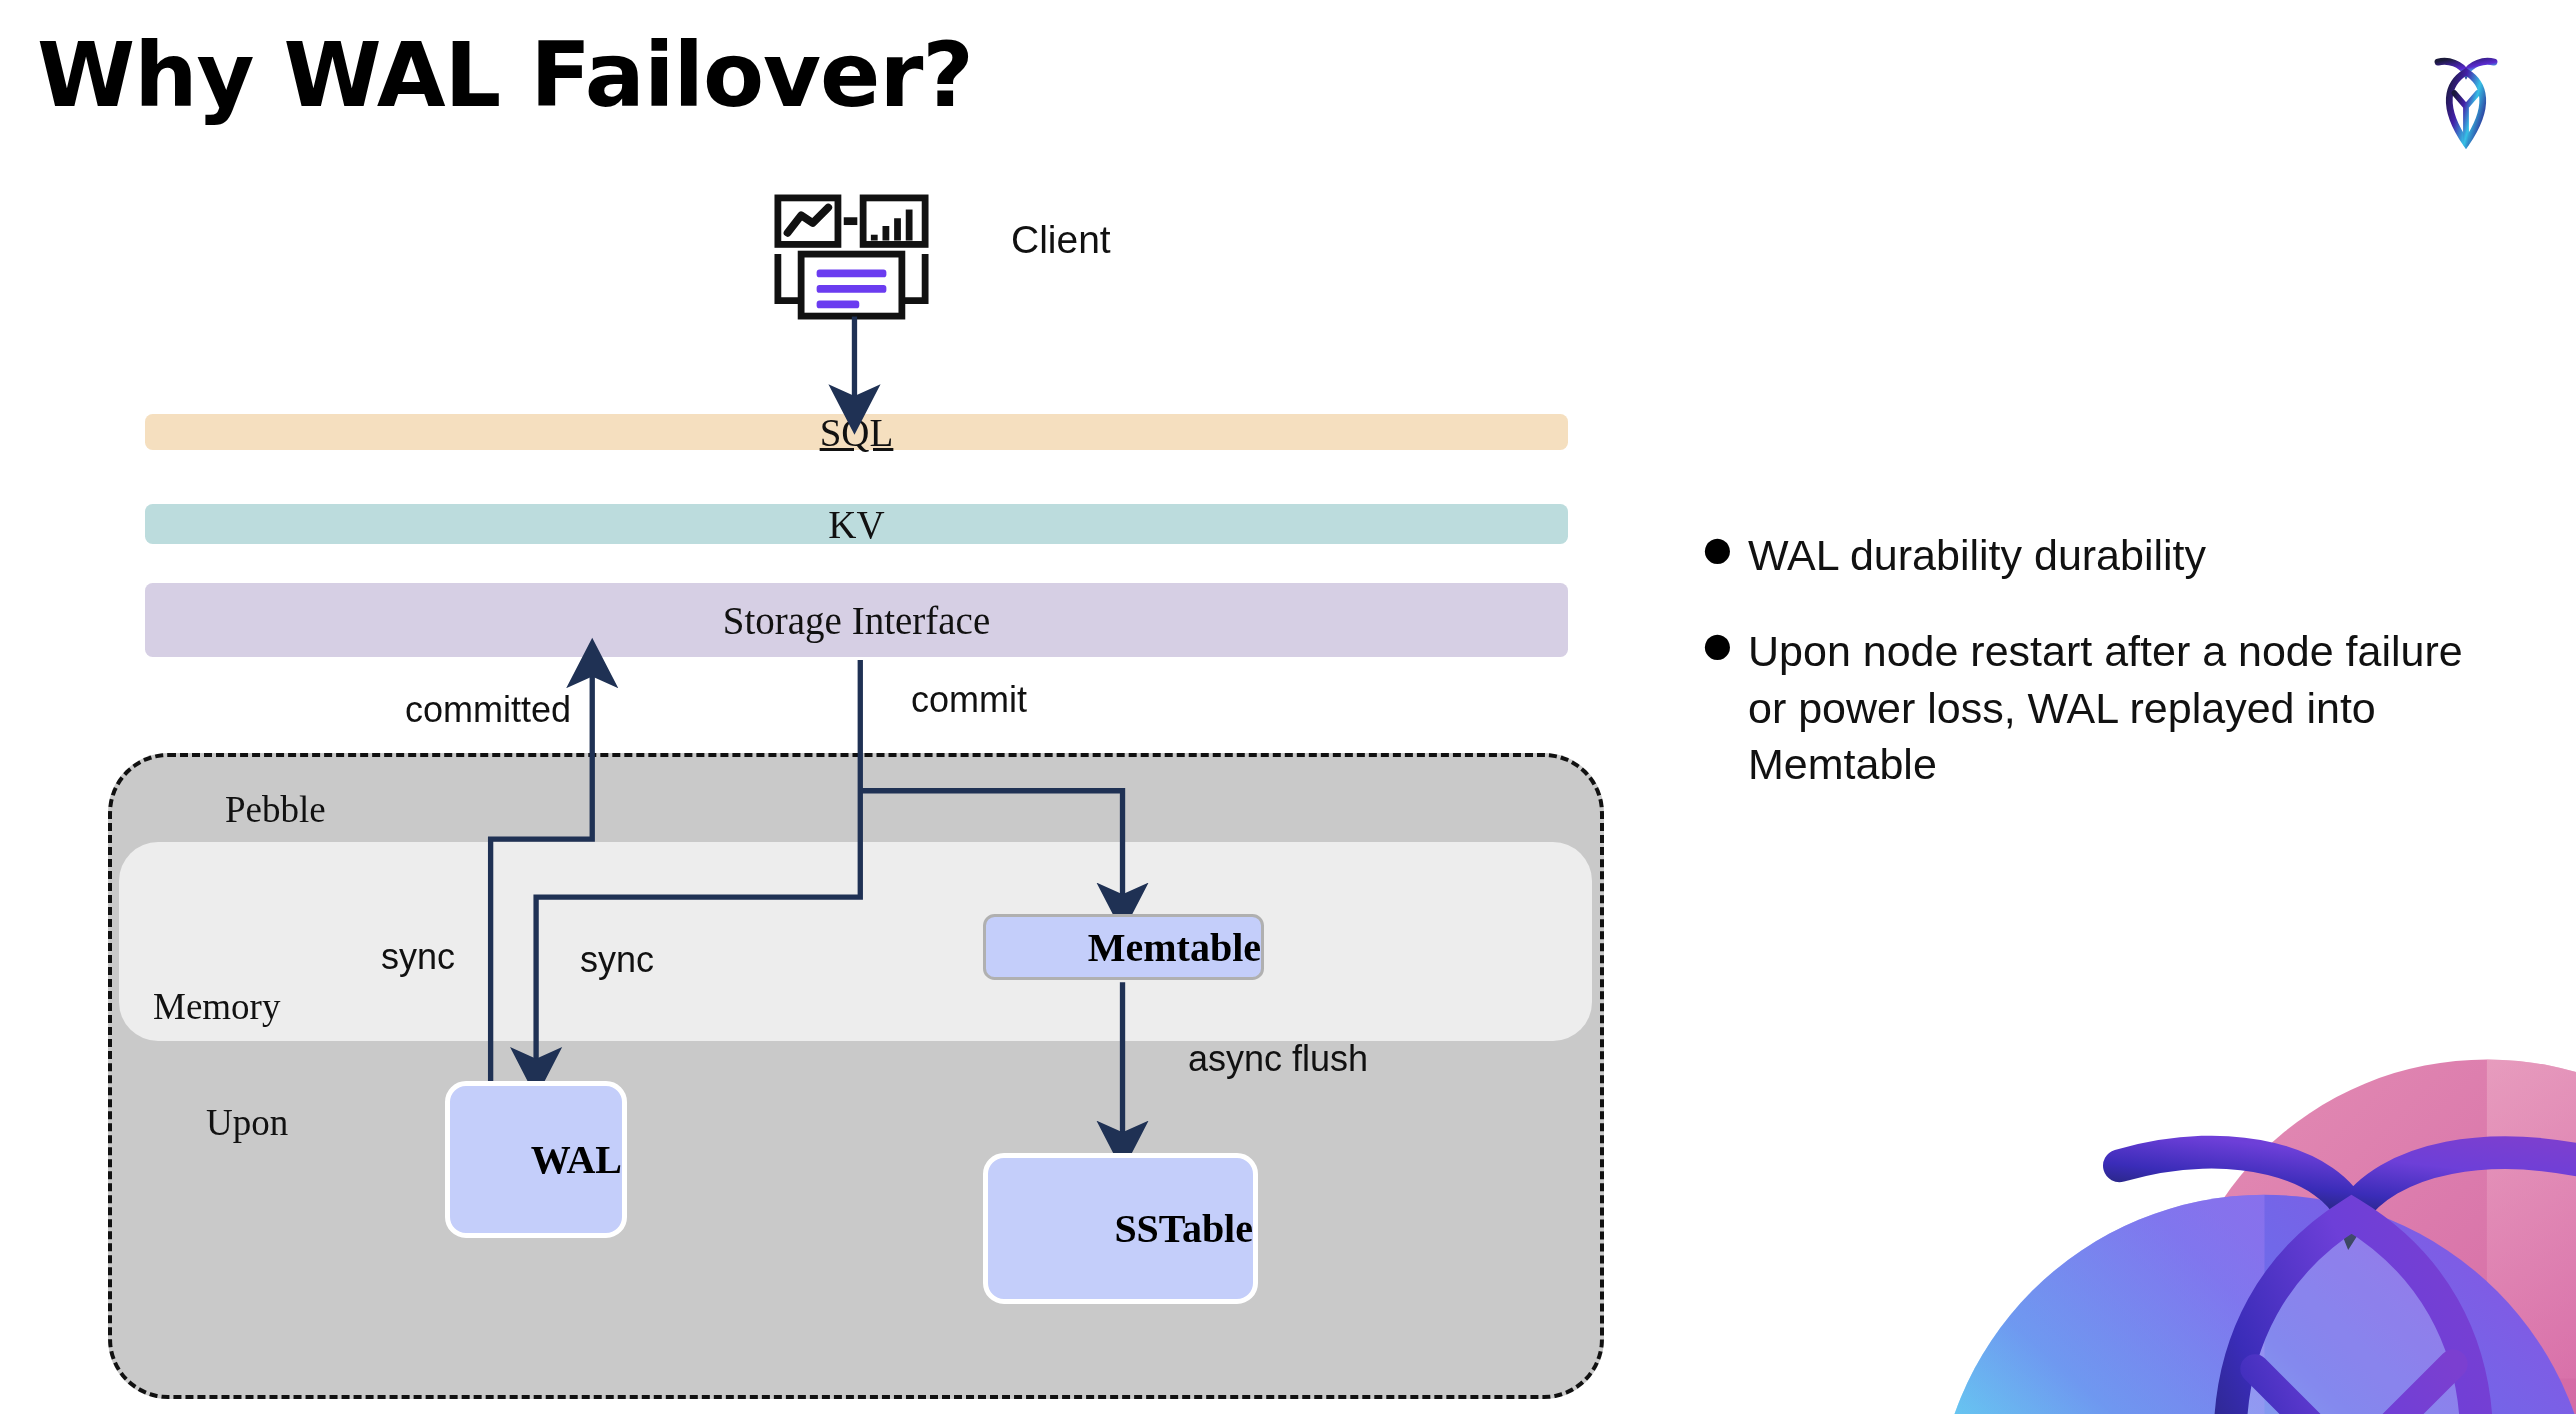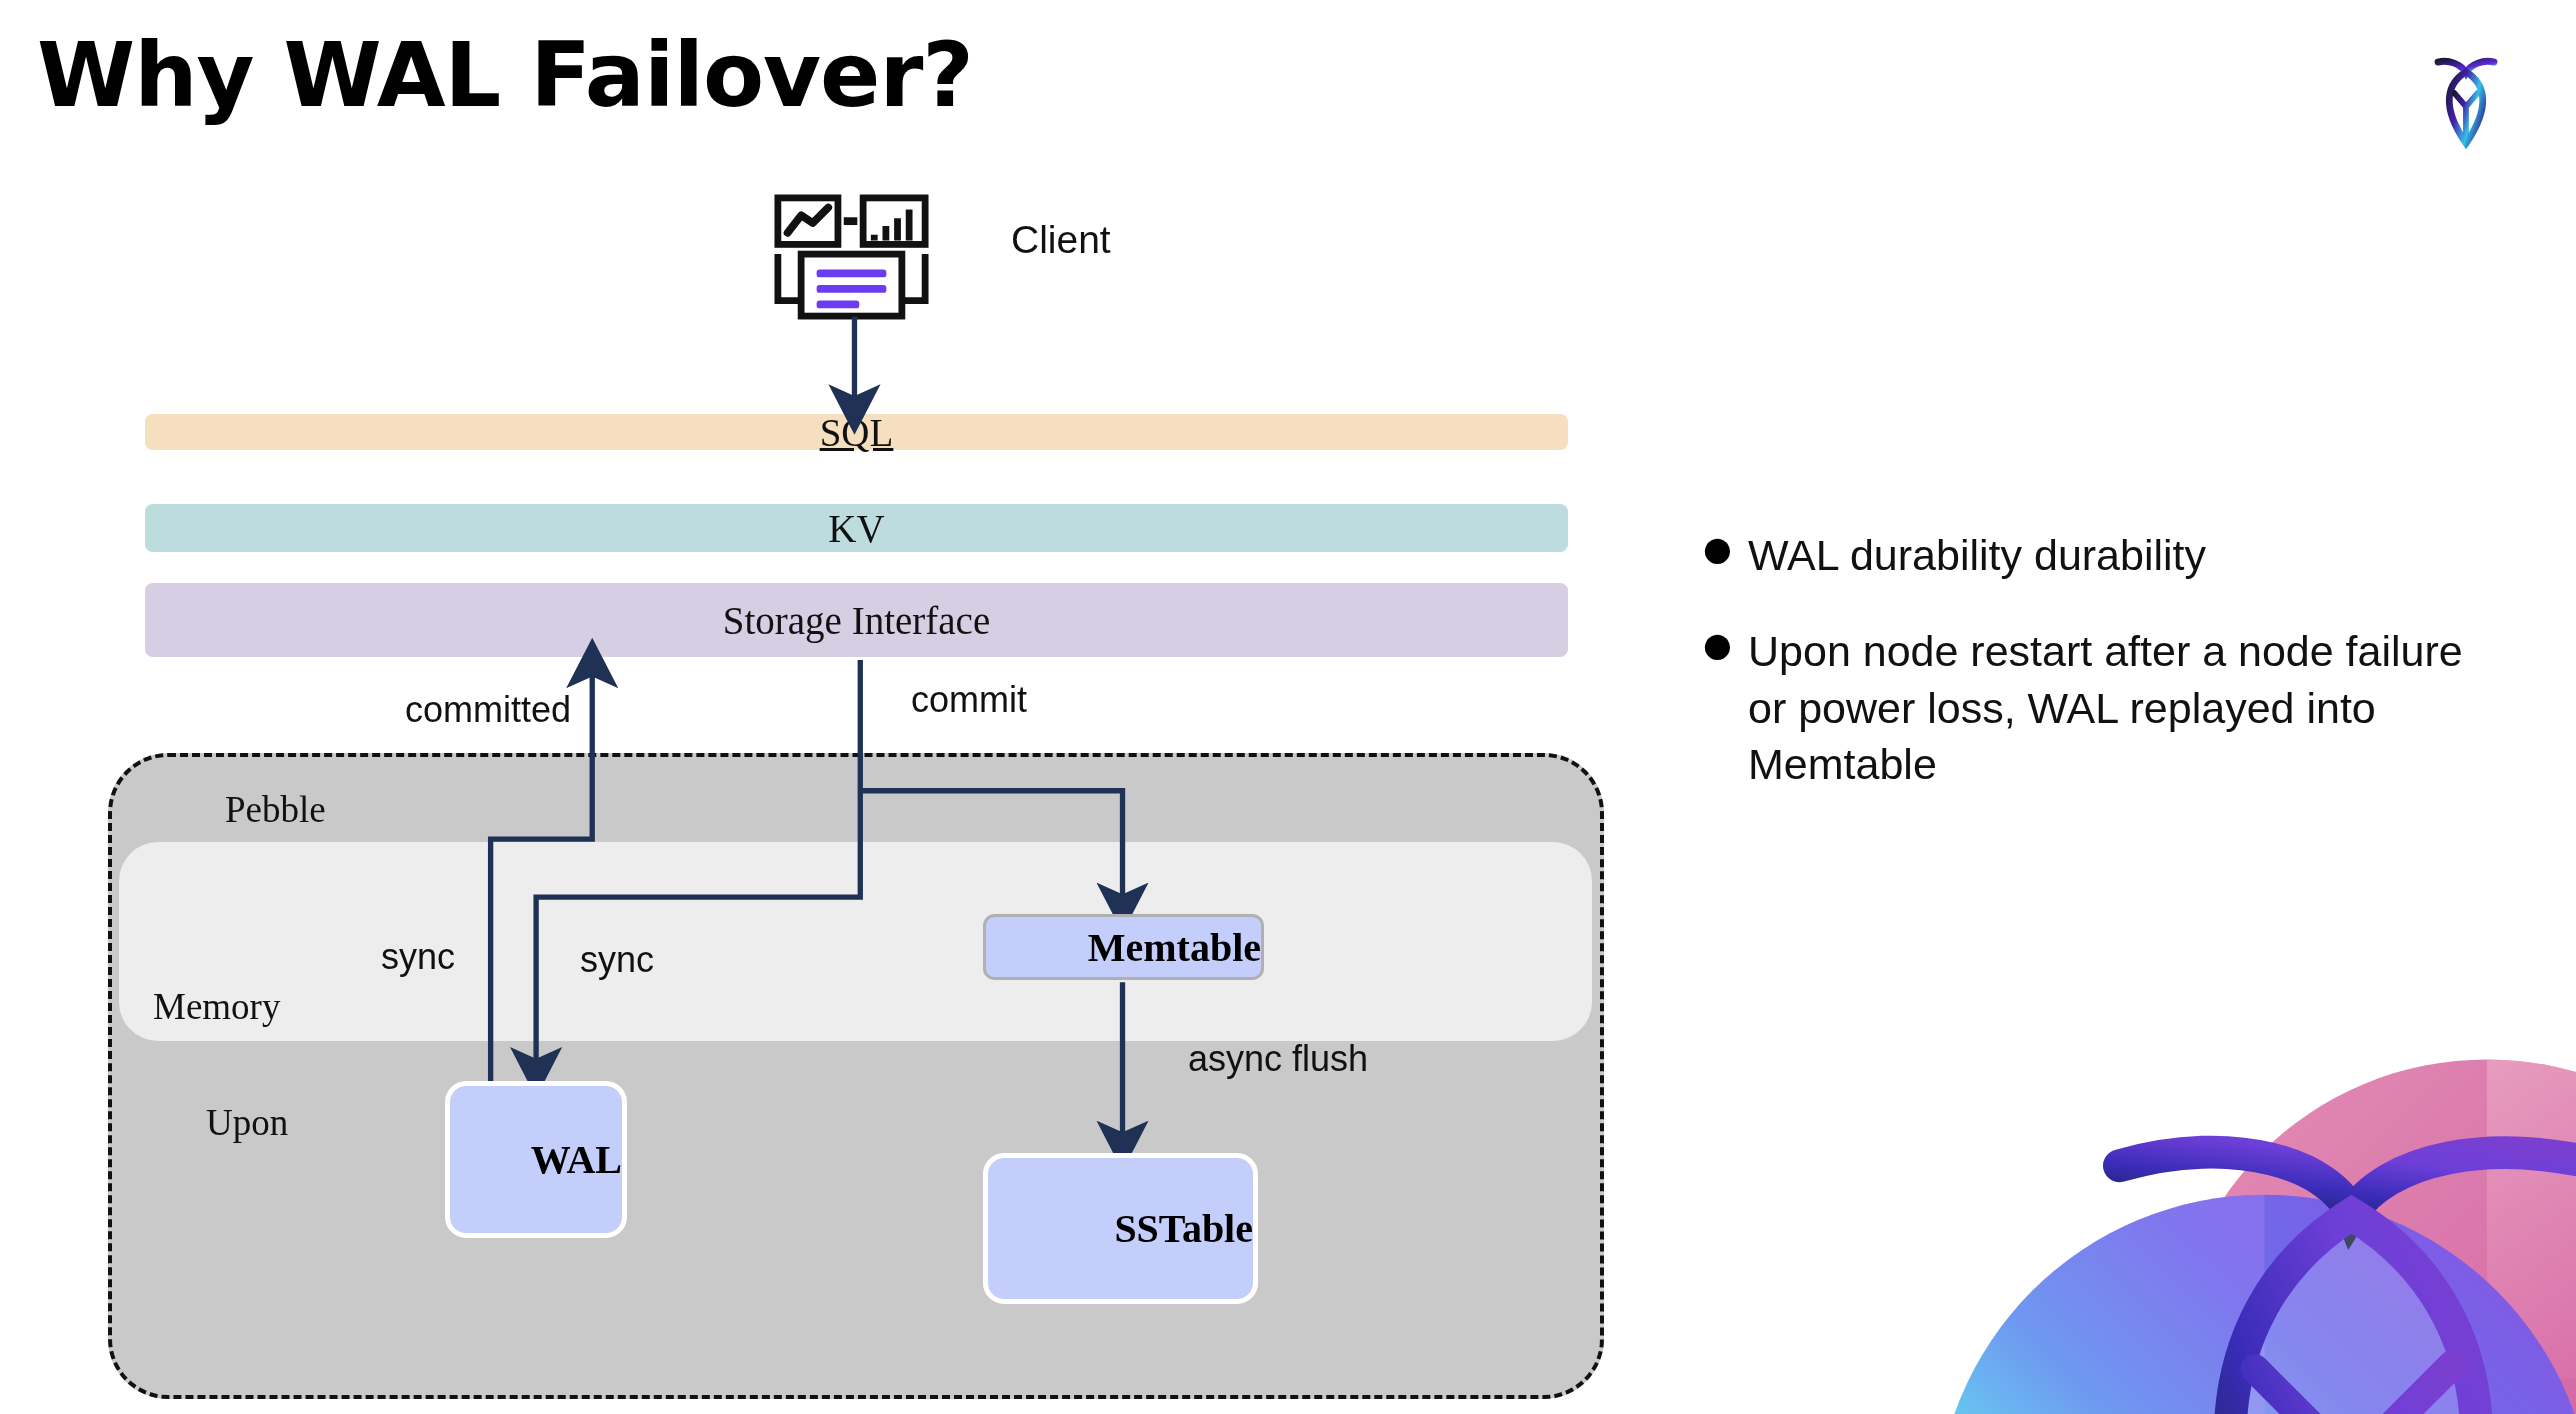--- a/index.html
+++ b/index.html
@@ -30,21 +30,21 @@
     font-size:39px;color:#111;font-family:"Liberation Sans",sans-serif;
   }
 
   
   .layer-bar{
     position:absolute;left:145px;width:1423px;border-radius:7.7px;
     display:flex;align-items:center;justify-content:center;
     font-family:"Liberation Serif", serif;font-size:39px;color:#111;
   }
   #bar-sql{top:414px;height:36px;background:#F5DFBF;text-decoration:underline;}
-  #bar-kv{top:504px;height:48px;background:#BCDCDD;}
+  #bar-kv{top:504px;height:40px;background:#BCDCDD;}
   #bar-storage{top:583px;height:74px;background:#D6CFE4;}
 
   
   #pebble-container{
     position:absolute;left:108px;top:753px;width:1496px;height:646px;
     background:#C9C9C9;border:4.8px dashed #111111;border-radius:60px;
     box-sizing:border-box;
   }
   #memory-panel{
     position:absolute;left:119px;top:842px;width:1473px;height:199px;

